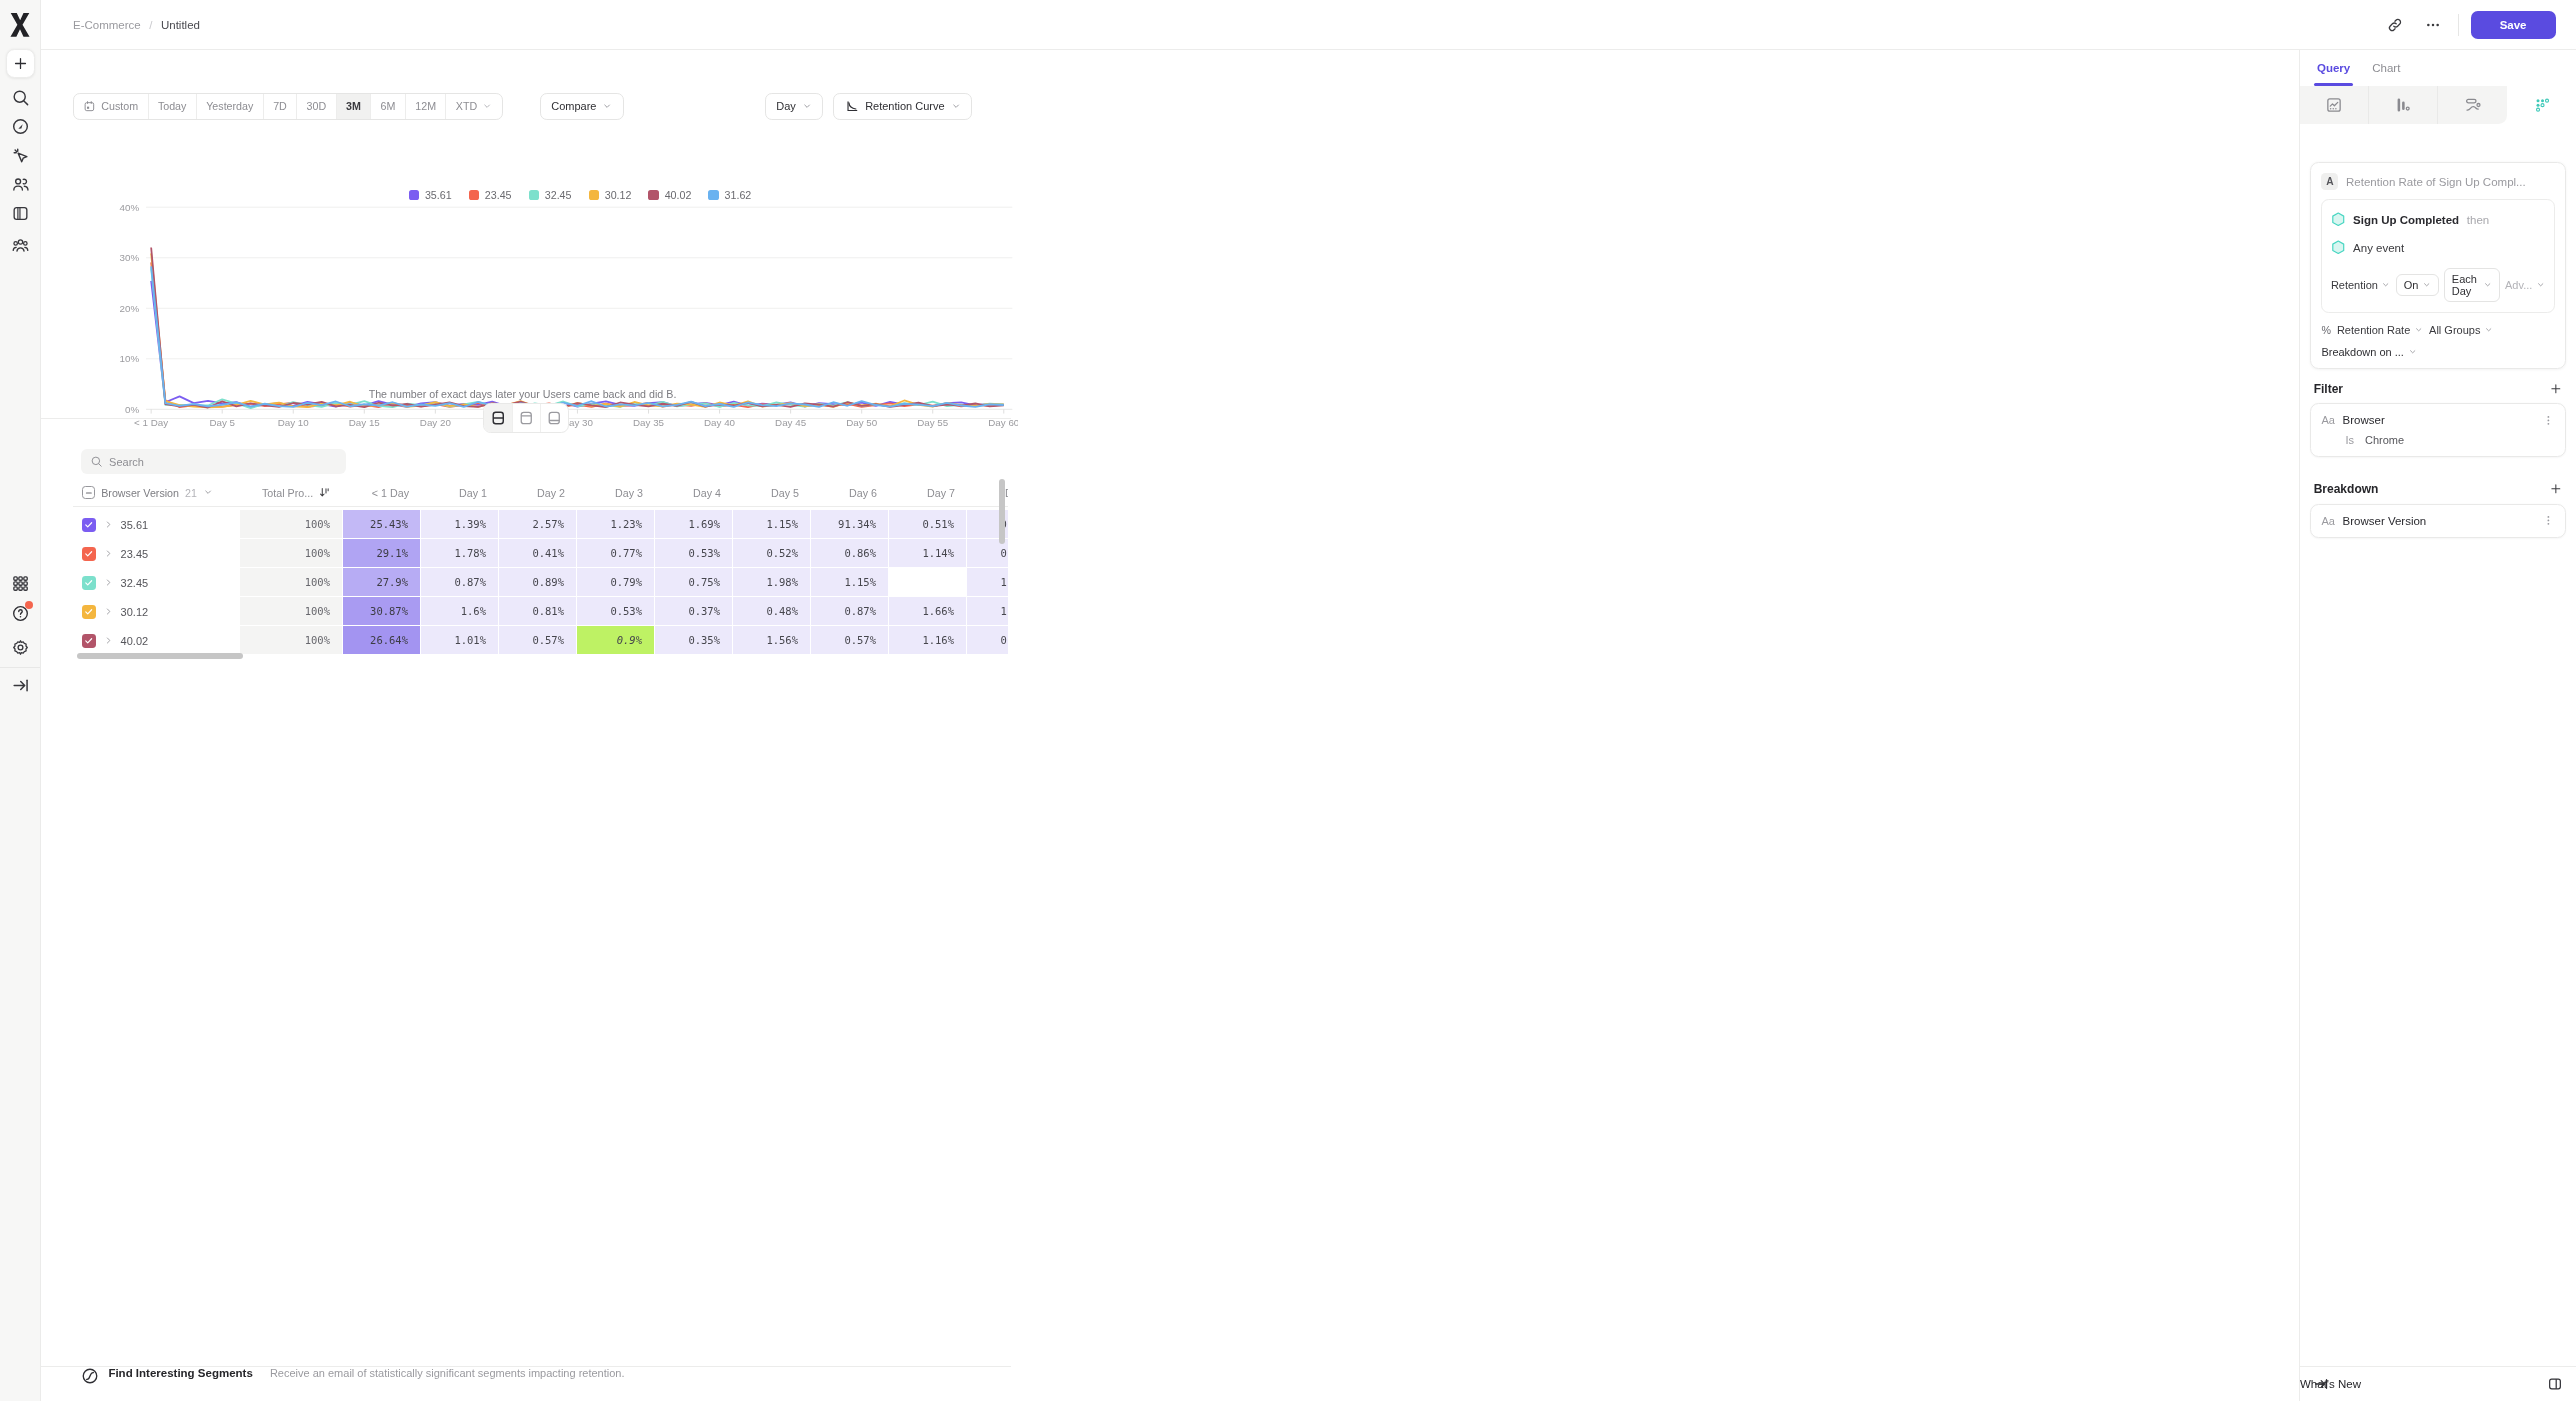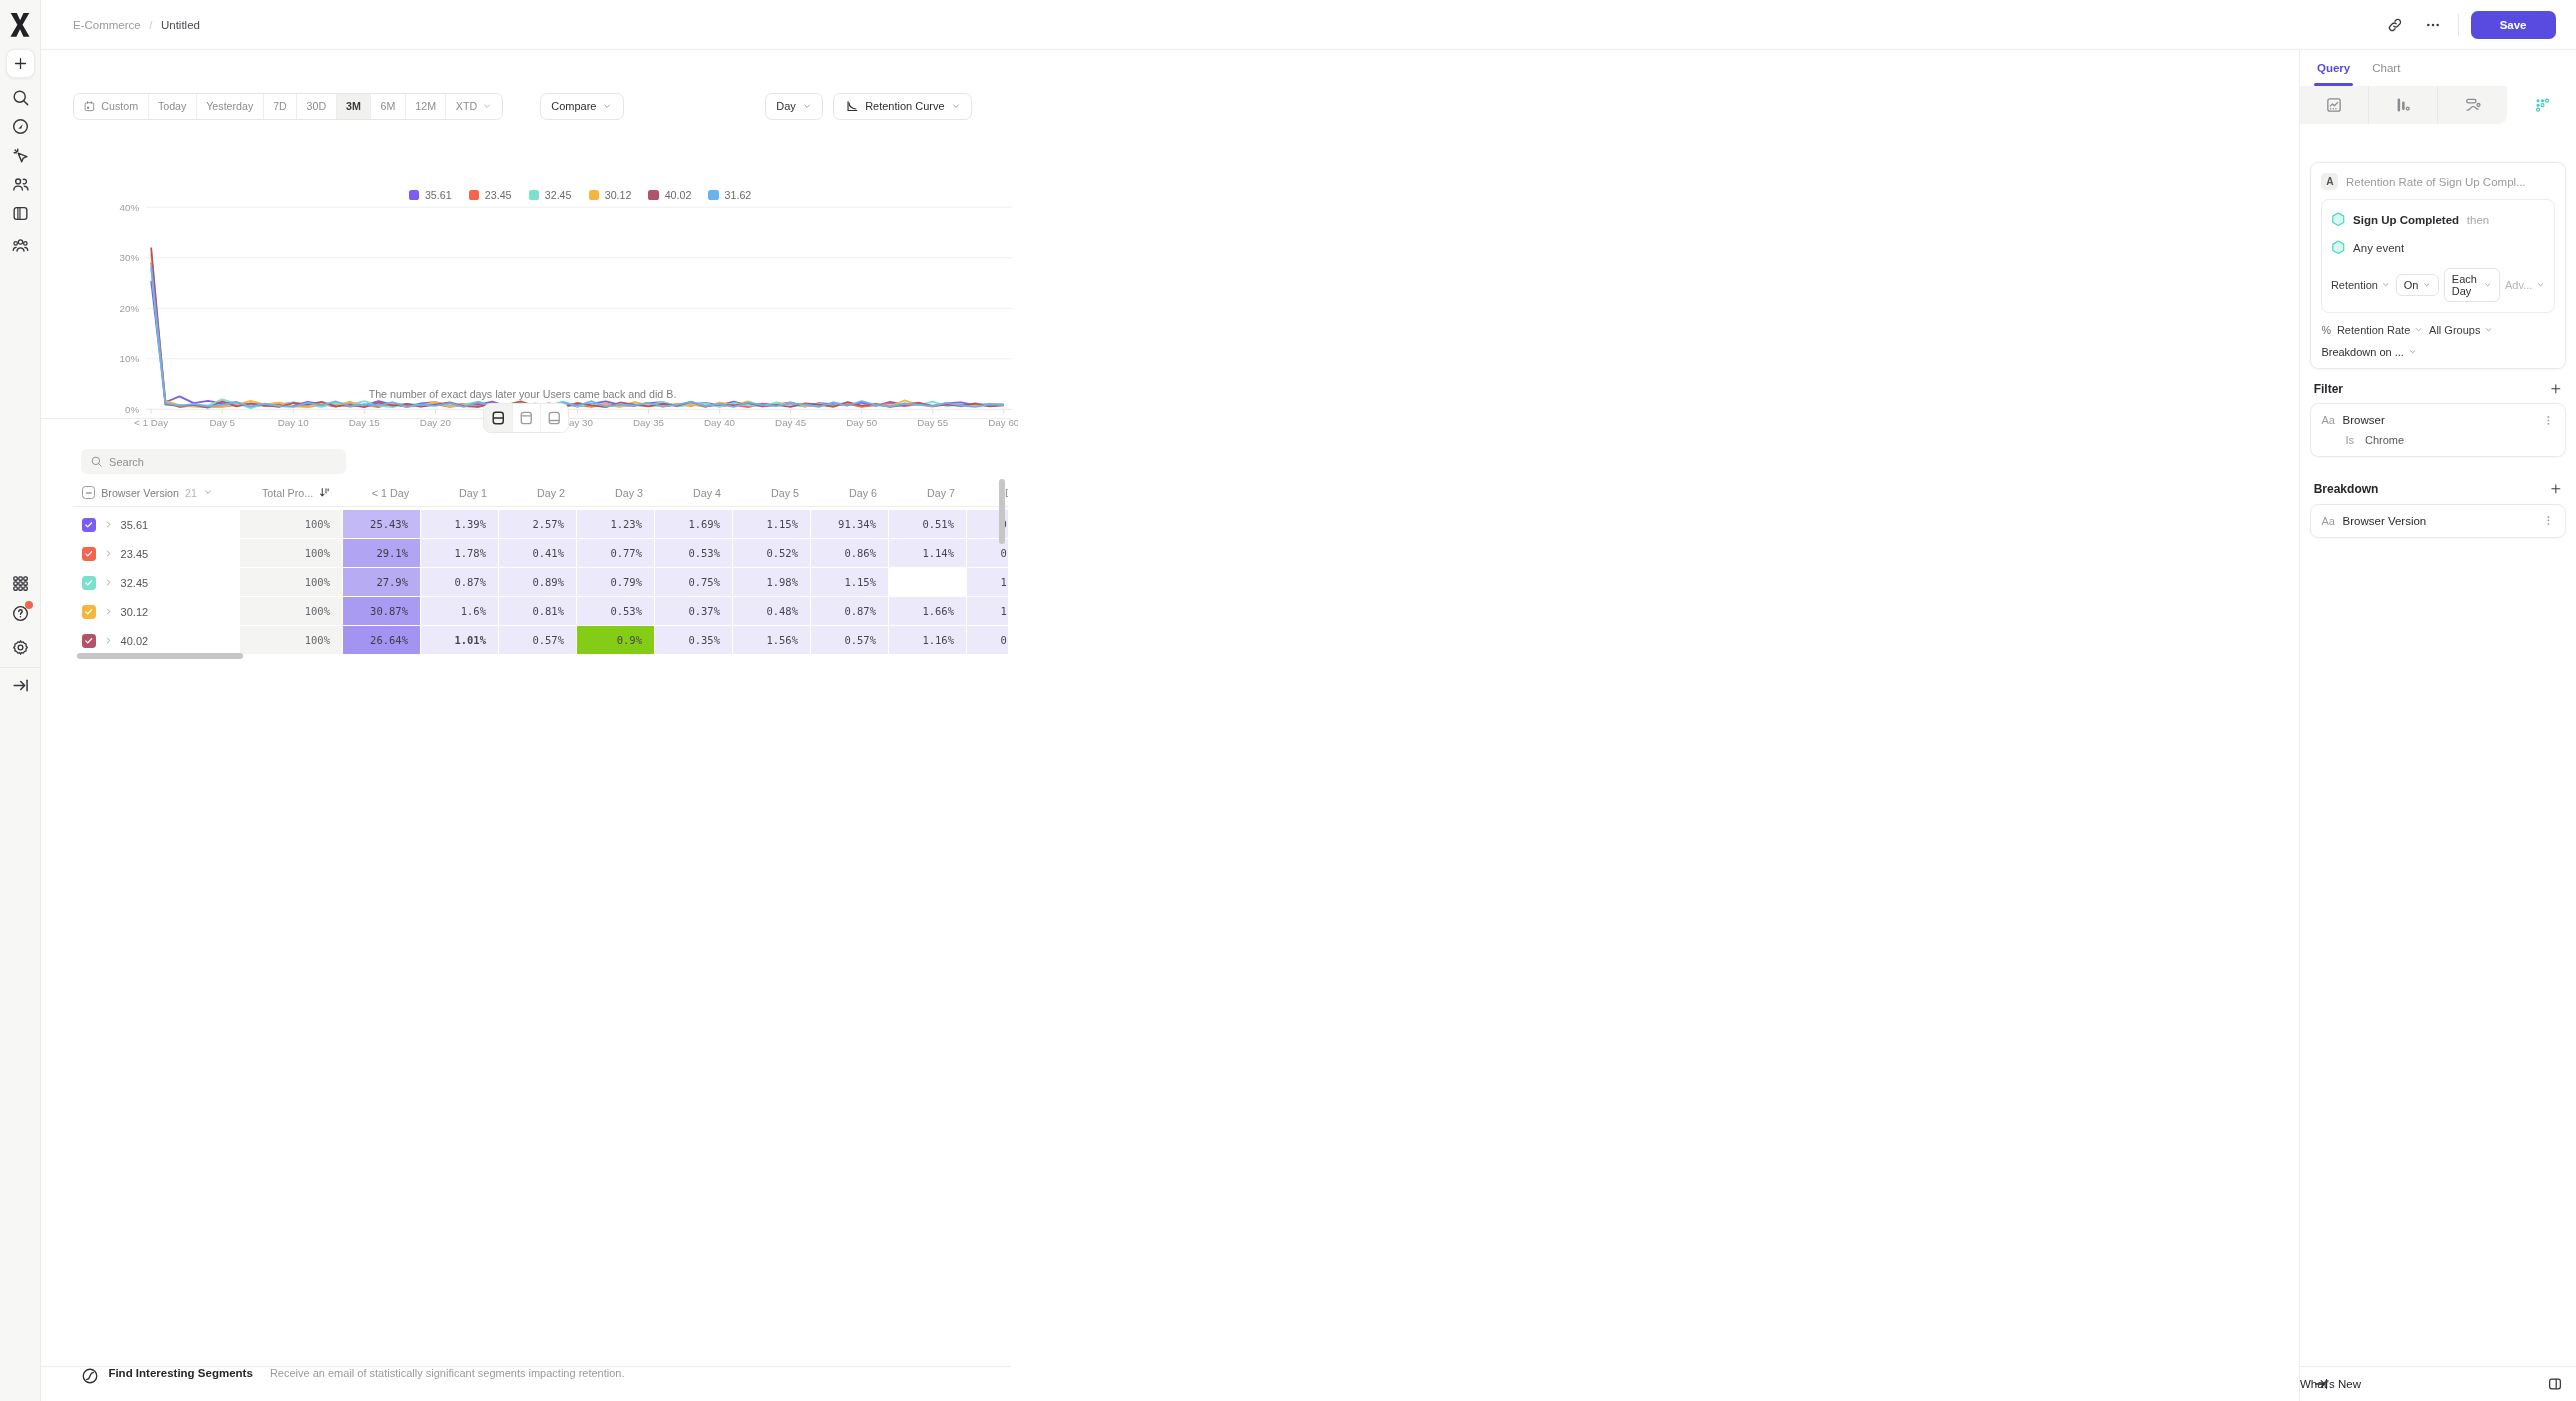--- a/index.html
+++ b/index.html
@@ -714,23 +714,23 @@
                 <use href="#i-check"></use>
               </svg>
             </span>
             <svg class="row-chev" viewBox="0 0 13 13" width="11" height="11">
               <use href="#i-chev-right"></use>
             </svg>
             <span>40.02</span>
           </div>
           <div class="td total right">100%</div>
           <div class="td daycell right" style="background: rgba(124, 103, 235, 0.7); color: rgb(60, 60, 67);">26.64%</div>
-          <div class="td daycell right" style="background: rgb(236, 233, 251); font-weight: bold;">1.01%</div>
+          <div class="td daycell right" style="background: rgb(236, 233, 251);">1.01%</div>
           <div class="td daycell right" style="background: rgb(236, 233, 251);">0.57%</div>
-          <div class="td daycell right" style="background: #84cc16;">0.9%</div>
+          <div class="td daycell right" style="background: #bef264; font-style: italic;">0.9%</div>
           <div class="td daycell right" style="background: rgb(236, 233, 251);">0.35%</div>
           <div class="td daycell right" style="background: rgb(236, 233, 251);">1.56%</div>
           <div class="td daycell right" style="background: rgb(236, 233, 251);">0.57%</div>
           <div class="td daycell right" style="background: rgb(236, 233, 251);">1.16%</div>
           <div class="td daycell right" style="background: rgb(236, 233, 251);">0.57%</div>
         </div>
       </div>
   </div>
   <div id="hscroll"></div>
   <div id="vscroll"></div>

